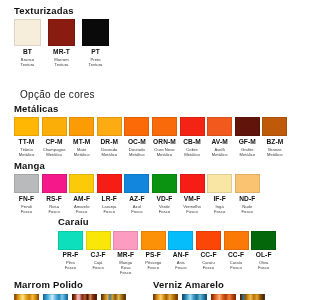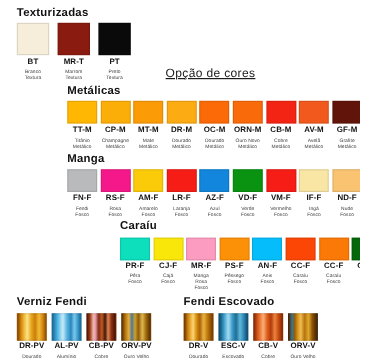--- a/index.html
+++ b/index.html
@@ -28,35 +28,35 @@
     font-weight: 700;
     letter-spacing: 0.2px;
     color: #111111;
     margin: 0 0 3px 0;
     line-height: 1.1;
   }
 
   
   .top-region {
     display: flex;
-    align-items: flex-end;
+    align-items: flex-start;
+    flex-direction: column;
   }
   .top-left { width: 118px; }
   .top-mid  { width: 60px; }
   .top-right {
     flex: 1;
     padding-top: 22px;
     padding-left: 6px;
   }
   .caption {
     font-size: 10px;
     color: #1a1a1a;
     white-space: nowrap;
     letter-spacing: 0.3px;
-    text-decoration: underline;
   }
 
   
   .row {
     display: flex;
     align-items: flex-start;
   }
   .row.gap-tex > .cell { margin-right: 7px; }
   .cell {
     display: flex;
@@ -85,21 +85,21 @@
   }
   .desc {
     font-size: 4.1px;
     line-height: 1.22;
     color: #3a3a3a;
     margin-top: 1px;
     white-space: pre-line;
     letter-spacing: 0.05px;
   }
 
-  .block { margin-top: 4px; margin-left: 42px; }
+  .block { margin-top: 4px; }
   .strip { display: flex; }
   .strip > .cell { margin-right: 2.6px; }
   .strip > .cell:last-child { margin-right: 0; }
 
   .pasteis-indent { padding-left: 44px; }
   .pasteis-title  { padding-left: 44px; }
 
   
   .varnish-region {
     display: flex;
@@ -321,21 +321,21 @@
           <span class="sw sw-pas" style="background-color: rgb(4, 103, 10);"></span>
           <span class="code">OL-F</span>
           <span class="desc">Oliva
 Fosco</span>
         </div>
       </div>
   </div>
 
   <div class="varnish-region">
     <div class="varnish-group">
-      <div class="section-title">Verniz Fendi</div>
+      <div class="section-title">Marrom Polido</div>
       <div class="strip">
           <div class="cell">
             <span class="sw sw-vz" style="background-image: linear-gradient(90deg, rgb(138, 74, 5) 0%, rgb(216, 138, 16) 12%, rgb(246, 201, 74) 26%, rgb(251, 224, 140) 34%, rgb(232, 167, 28) 48%, rgb(201, 127, 8) 62%, rgb(243, 187, 58) 76%, rgb(216, 143, 18) 88%, rgb(154, 84, 6) 100%);"></span>
             <span class="code">DR-PV</span>
             <span class="desc">Dourado
 Pol.Verniz</span>
           </div>
           <div class="cell">
             <span class="sw sw-vz" style="background-image: linear-gradient(90deg, rgb(28, 111, 158) 0%, rgb(63, 168, 216) 14%, rgb(143, 214, 242) 28%, rgb(205, 234, 248) 36%, rgb(83, 178, 224) 52%, rgb(42, 134, 187) 66%, rgb(126, 203, 236) 78%, rgb(61, 155, 205) 90%, rgb(27, 110, 156) 100%);"></span>
             <span class="code">AL-PV</span>
@@ -350,21 +350,21 @@
           </div>
           <div class="cell">
             <span class="sw sw-vz" style="background-image: linear-gradient(90deg, rgb(106, 58, 6) 0%, rgb(185, 124, 18) 12%, rgb(232, 176, 64) 24%, rgb(74, 122, 154) 34%, rgb(210, 160, 44) 46%, rgb(138, 88, 8) 58%, rgb(224, 184, 80) 72%, rgb(160, 106, 10) 86%, rgb(90, 48, 5) 100%);"></span>
             <span class="code">ORV-PV</span>
             <span class="desc">Ouro Velho
 Pol.Verniz</span>
           </div>
         </div>
     </div>
     <div class="varnish-group">
-      <div class="section-title">Fendi Escovado</div>
+      <div class="section-title">Verniz Amarelo</div>
       <div class="strip">
           <div class="cell">
             <span class="sw sw-vz" style="background-image: linear-gradient(90deg, rgb(122, 60, 4) 0%, rgb(196, 124, 12) 10%, rgb(240, 178, 60) 22%, rgb(251, 212, 120) 30%, rgb(217, 147, 15) 42%, rgb(168, 94, 6) 54%, rgb(234, 180, 68) 68%, rgb(191, 122, 10) 82%, rgb(122, 60, 4) 100%);"></span>
             <span class="code">DR-V</span>
             <span class="desc">Dourado
 Verniz</span>
           </div>
           <div class="cell">
             <span class="sw sw-vz" style="background-image: linear-gradient(90deg, rgb(22, 80, 110) 0%, rgb(42, 136, 184) 12%, rgb(110, 194, 228) 24%, rgb(168, 220, 242) 32%, rgb(61, 154, 200) 46%, rgb(29, 109, 148) 60%, rgb(98, 186, 218) 74%, rgb(43, 133, 180) 88%, rgb(22, 80, 110) 100%);"></span>
             <span class="code">ESC-V</span>

